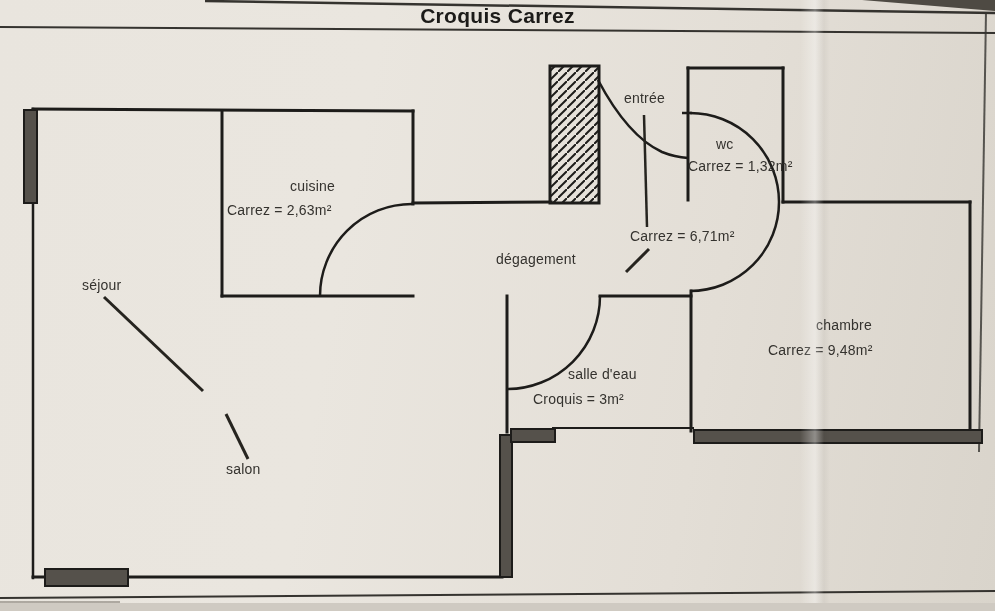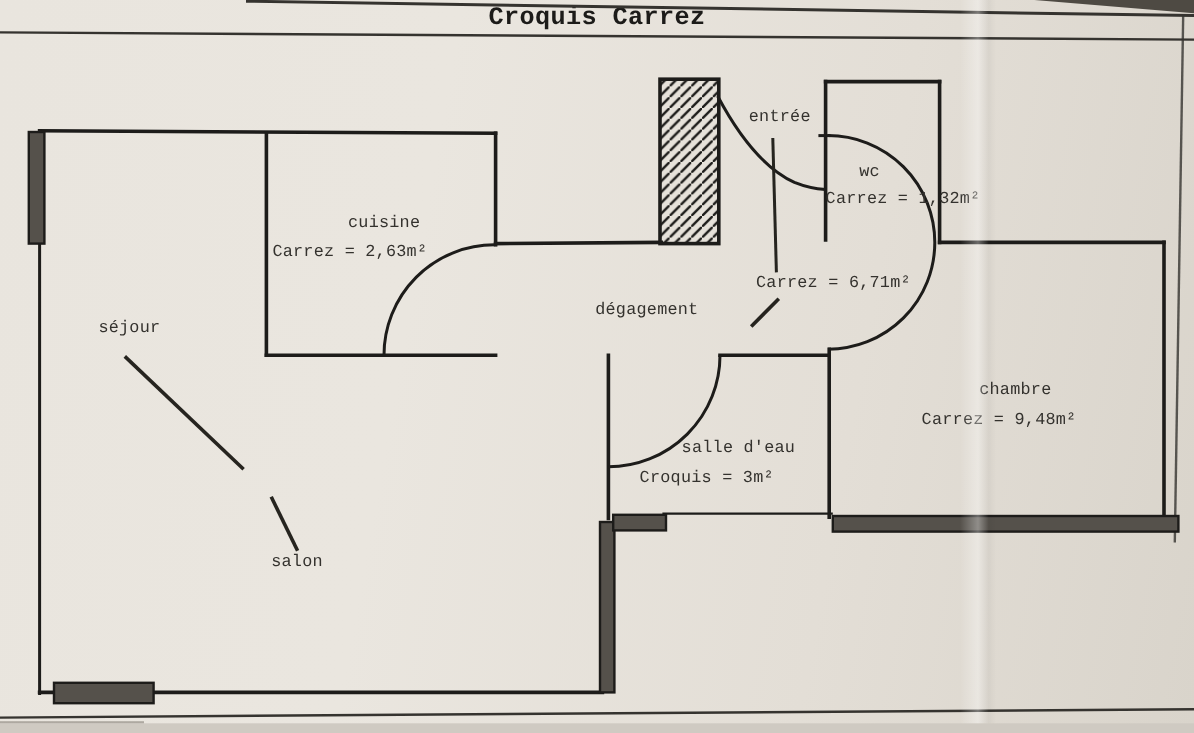--- a/index.html
+++ b/index.html
@@ -1,21 +1,21 @@
 <!DOCTYPE html>
 <html><head>
 <meta charset="utf-8">
 <style>
   html,body{margin:0;padding:0;background:#cfcac2;}
   #photo{
     position:relative;
     width:995px;height:603px;
     overflow:hidden;
     background:linear-gradient(100deg,#e9e5de 0%,#eae6df 35%,#e3ded6 70%,#d9d4cb 100%);
-    font-family:Liberation Mono, monospace;
+    font-family:Liberation Sans, sans-serif;
   }
   
   #photo::after{
     content:"";position:absolute;left:800px;top:0;width:30px;height:611px;
     background:linear-gradient(90deg,rgba(255,255,255,0) 0%,rgba(255,255,255,.35) 50%,rgba(0,0,0,.04) 80%,rgba(255,255,255,0) 100%);
     pointer-events:none;
   }
   svg.plan{position:absolute;left:0;top:0;}
   .lbl{
     position:absolute;
@@ -99,21 +99,21 @@
       <line x1="644" y1="115" x2="647" y2="227" stroke-width="2.5"></line>
       <line x1="626" y1="272" x2="649" y2="249" stroke-width="3"></line>
       <line x1="104" y1="297" x2="203" y2="391" stroke-width="3"></line>
       <line x1="226" y1="414" x2="248" y2="459" stroke-width="3"></line>
     </g>
   </svg>
 
   <div class="lbl" style="left:290px;top:177px">cuisine</div>
   <div class="lbl" style="left:227px;top:201px">Carrez = 2,63m²</div>
 
-  <div class="lbl" style="left:82px;top:265px">séjour</div>
+  <div class="lbl" style="left:82px;top:276px">séjour</div>
   <div class="lbl" style="left:226px;top:460px">salon</div>
 
   <div class="lbl" style="left:624px;top:89px">entrée</div>
 
   <div class="lbl" style="left:716px;top:135px">wc</div>
   <div class="lbl" style="left:688px;top:157px">Carrez = 1,32m²</div>
 
   <div class="lbl" style="left:630px;top:227px">Carrez = 6,71m²</div>
   <div class="lbl" style="left:496px;top:250px">dégagement</div>
 

